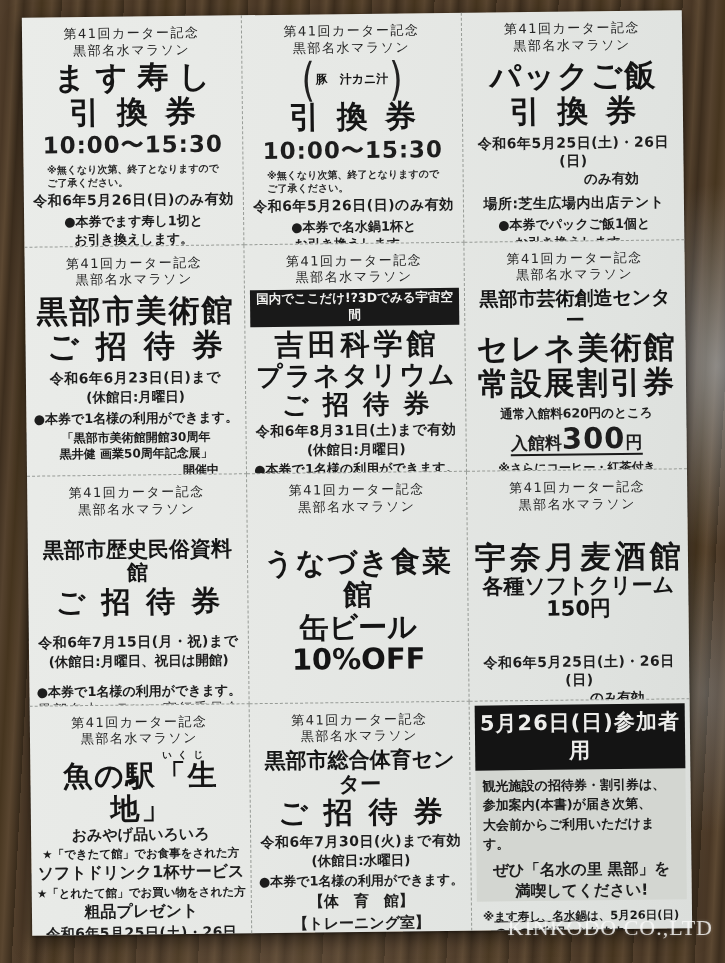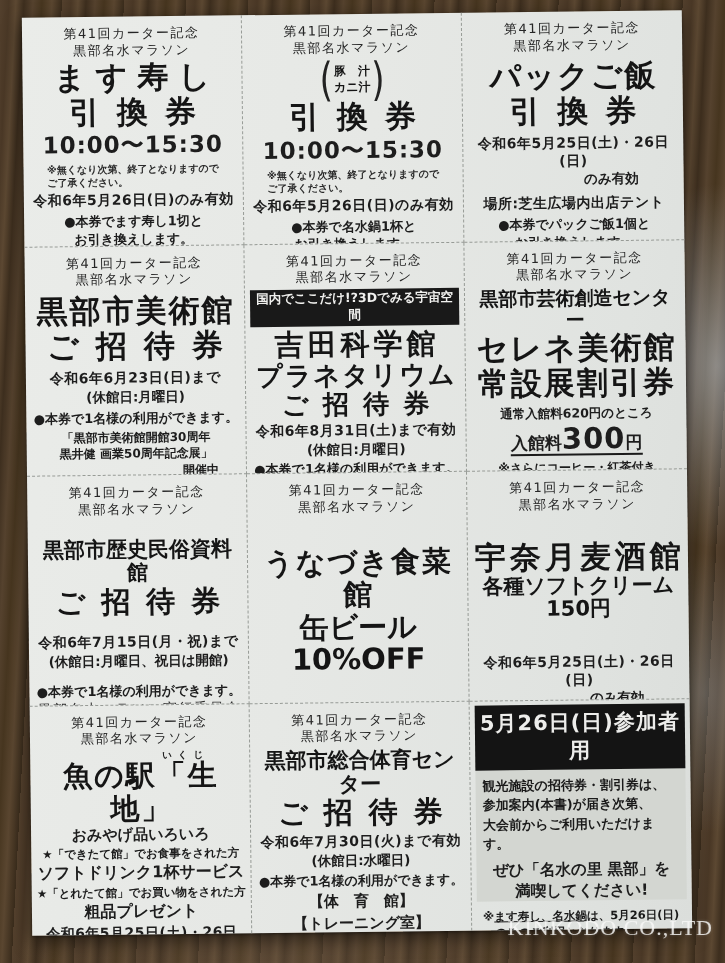--- a/index.html
+++ b/index.html
@@ -47,21 +47,21 @@
   .valid-r{font-weight:bold;font-size:13.5px;align-self:flex-end;padding-right:40px;}
   .closed{font-weight:bold;font-size:13.5px;margin-top:1px;}
   .bullet{font-weight:bold;font-size:13px;line-height:1.35;margin-top:3px;}
   .committee{font-size:14px;letter-spacing:1.5px;color:#2e2e2e;margin-top:auto;padding-bottom:2px;}
   .exh{font-size:12px;font-weight:bold;line-height:1.35;margin-top:3px;}
   .exh-r{text-align:right;align-self:flex-end;padding-right:22px;}
   .banner{display:inline-block;background:#191919;color:#f0f0ee;font-weight:bold;
     font-size:12.5px;padding:1px 5px 2px;margin-top:3px;letter-spacing:0;}
   .nabe-row{display:flex;align-items:center;justify-content:center;margin-top:2px;}
   .paren{font-size:34px;font-weight:normal;transform:scaleY(1.35);color:#222;padding:0 1px;}
-  .stack{display:flex;flex-direction:column;font-size:12px;font-weight:bold;line-height:1.35;color:#151515;}
+  .stack{display:flex;flex-direction:row;font-size:12px;font-weight:bold;line-height:1.35;color:#151515;}
   .price{display:inline-block;border-bottom:2px solid #1a1a1a;font-weight:bold;margin-top:2px;line-height:1;}
   .price .lbl,.price .unit{font-size:17px;}
   .price .val{font-size:29px;letter-spacing:1px;}
   .normal-fee{font-size:12.5px;font-weight:bold;margin-top:6px;}
   .extra{font-size:12px;font-weight:bold;margin-top:4px;}
   .furigana{font-size:9.5px;font-weight:bold;letter-spacing:6px;align-self:center;
     padding-left:92px;margin-bottom:-3px;margin-top:2px;}
   .sub{font-weight:bold;font-size:15px;margin-top:1px;}
   .star{font-size:11.5px;font-weight:bold;margin-top:2px;}
   .svc{font-size:16px;font-weight:bold;margin-top:1px;}

